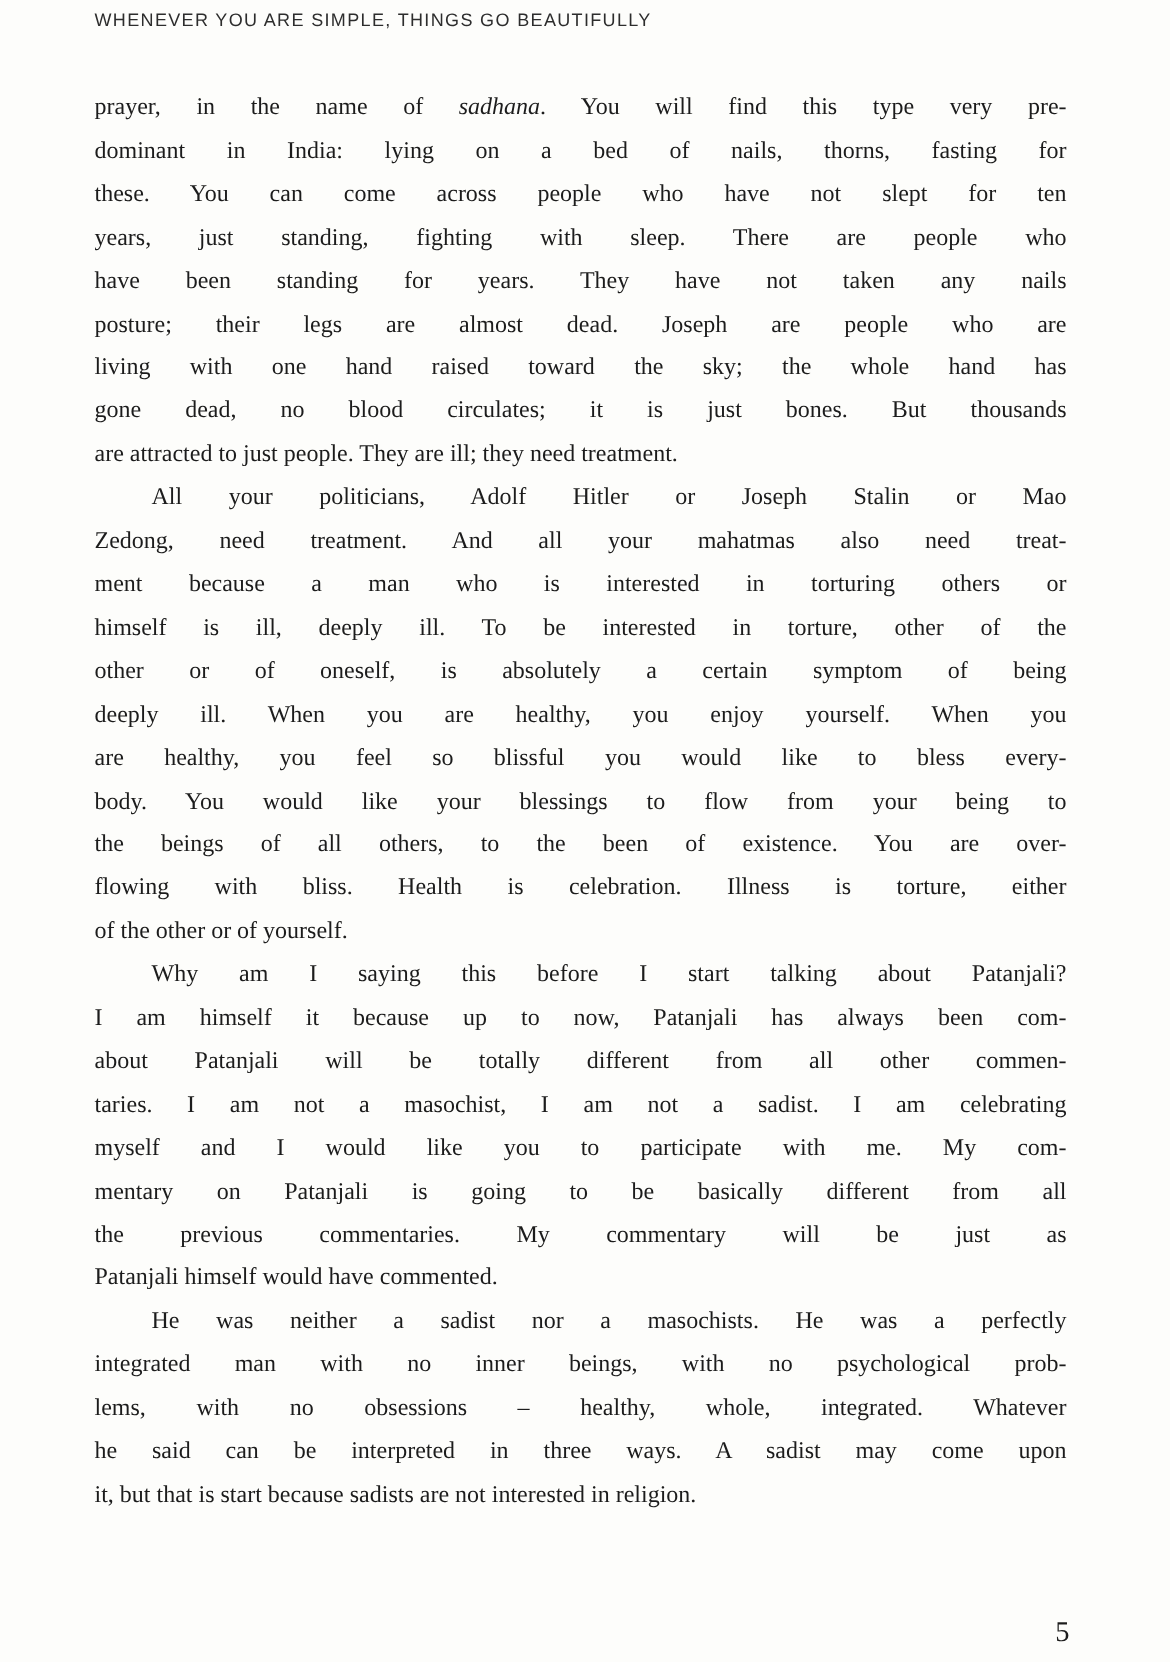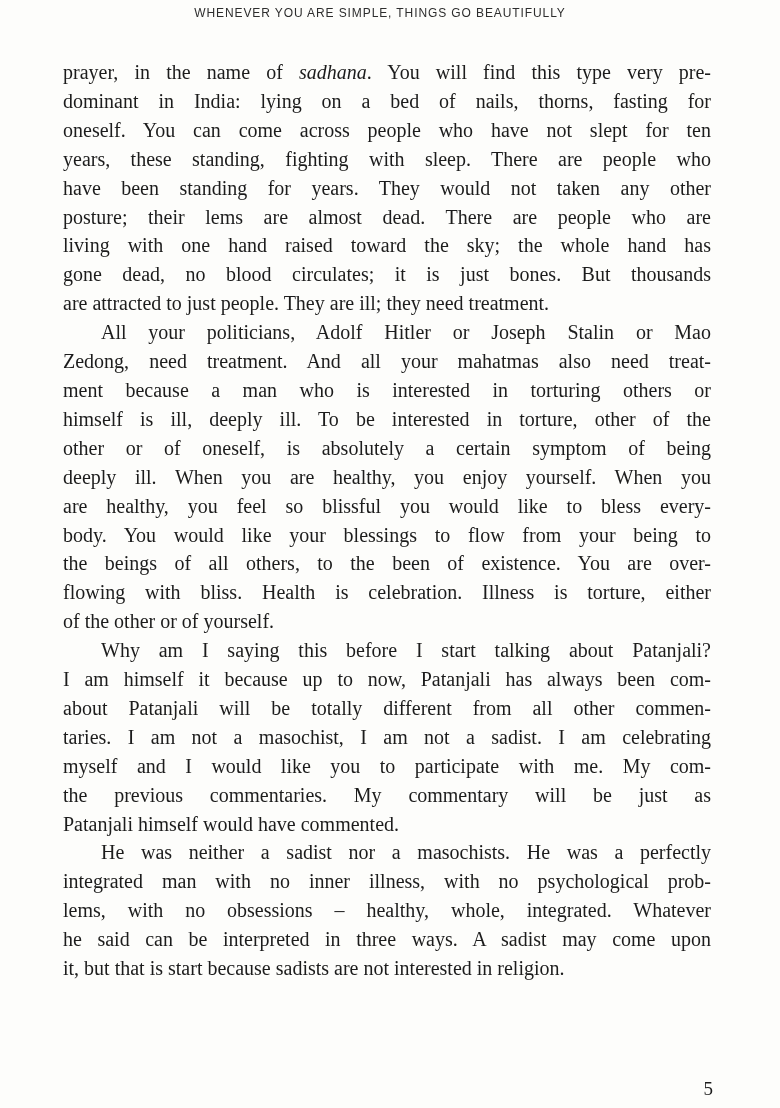--- a/index.html
+++ b/index.html
@@ -12,36 +12,36 @@
     background: #fdfdfb;
     color: #1b1b1b;
     overflow: hidden;
   }
 
   .running-header {
     position: absolute;
     top: 6px;
     left: 63px;
     width: 634px;
-    text-align: center;
+    text-align: left;
     font-family: "Liberation Sans", sans-serif;
     font-size: 12px;
     font-weight: 500;
     letter-spacing: 0.9px;
     color: #2d2d2d;
     white-space: nowrap;
   }
 
   .body-text {
     position: absolute;
     top: 58px;
     left: 63px;
     width: 648px;
     font-family: "Liberation Serif", "DejaVu Serif", serif;
-    font-size: 20px;
+    font-size: 16px;
     line-height: 28.9px;
     color: #1c1c1c;
   }
 
   .paragraph { margin: 0; }
 
   .line {
     text-align: justify;
     text-align-last: justify;
     -moz-text-align-last: justify;
@@ -72,24 +72,24 @@
 <body>
 
 <div class="page">
 
   <div class="running-header">WHENEVER YOU ARE SIMPLE, THINGS GO BEAUTIFULLY</div>
 
   <div class="body-text">
       <div class="paragraph">
         <div class="line">prayer, in the name of <i>sadhana</i>. You will find this type very pre-</div>
         <div class="line">dominant in India: lying on a bed of nails, thorns, fasting for</div>
-        <div class="line">oneself. You can come across people who have not slept for ten</div>
-        <div class="line">years, these standing, fighting with sleep. There are people who</div>
-        <div class="line">have been standing for years. They would not taken any other</div>
-        <div class="line">posture; their lems are almost dead. There are people who are</div>
+        <div class="line">these. You can come across people who have not slept for ten</div>
+        <div class="line">years, just standing, fighting with sleep. There are people who</div>
+        <div class="line">have been standing for years. They have not taken any nails</div>
+        <div class="line">posture; their legs are almost dead. Joseph are people who are</div>
         <div class="line">living with one hand raised toward the sky; the whole hand has</div>
         <div class="line">gone dead, no blood circulates; it is just bones. But thousands</div>
         <div class="line last">are attracted to just people. They are ill; they need treatment.</div>
       </div>
       <div class="paragraph">
         <div class="line indent">All your politicians, Adolf Hitler or Joseph Stalin or Mao</div>
         <div class="line">Zedong, need treatment. And all your mahatmas also need treat-</div>
         <div class="line">ment because a man who is interested in torturing others or</div>
         <div class="line">himself is ill, deeply ill. To be interested in torture, other of the</div>
         <div class="line">other or of oneself, is absolutely a certain symptom of being</div>
@@ -99,26 +99,27 @@
         <div class="line">the beings of all others, to the been of existence. You are over-</div>
         <div class="line">flowing with bliss. Health is celebration. Illness is torture, either</div>
         <div class="line last">of the other or of yourself.</div>
       </div>
       <div class="paragraph">
         <div class="line indent">Why am I saying this before I start talking about Patanjali?</div>
         <div class="line">I am himself it because up to now, Patanjali has always been com-</div>
         <div class="line">about Patanjali will be totally different from all other commen-</div>
         <div class="line">taries. I am not a masochist, I am not a sadist. I am celebrating</div>
         <div class="line">myself and I would like you to participate with me. My com-</div>
+        <div class="line">mentary on Patanjali is going to be basically different from all</div>
         <div class="line">the previous commentaries. My commentary will be just as</div>
         <div class="line last">Patanjali himself would have commented.</div>
       </div>
       <div class="paragraph">
         <div class="line indent">He was neither a sadist nor a masochists. He was a perfectly</div>
-        <div class="line">integrated man with no inner illness, with no psychological prob-</div>
+        <div class="line">integrated man with no inner beings, with no psychological prob-</div>
         <div class="line">lems, with no obsessions – healthy, whole, integrated. Whatever</div>
         <div class="line">he said can be interpreted in three ways. A sadist may come upon</div>
         <div class="line last">it, but that is start because sadists are not interested in religion.</div>
       </div>
     </div>
 
   <div class="page-number">5</div>
 
 </div>
 

